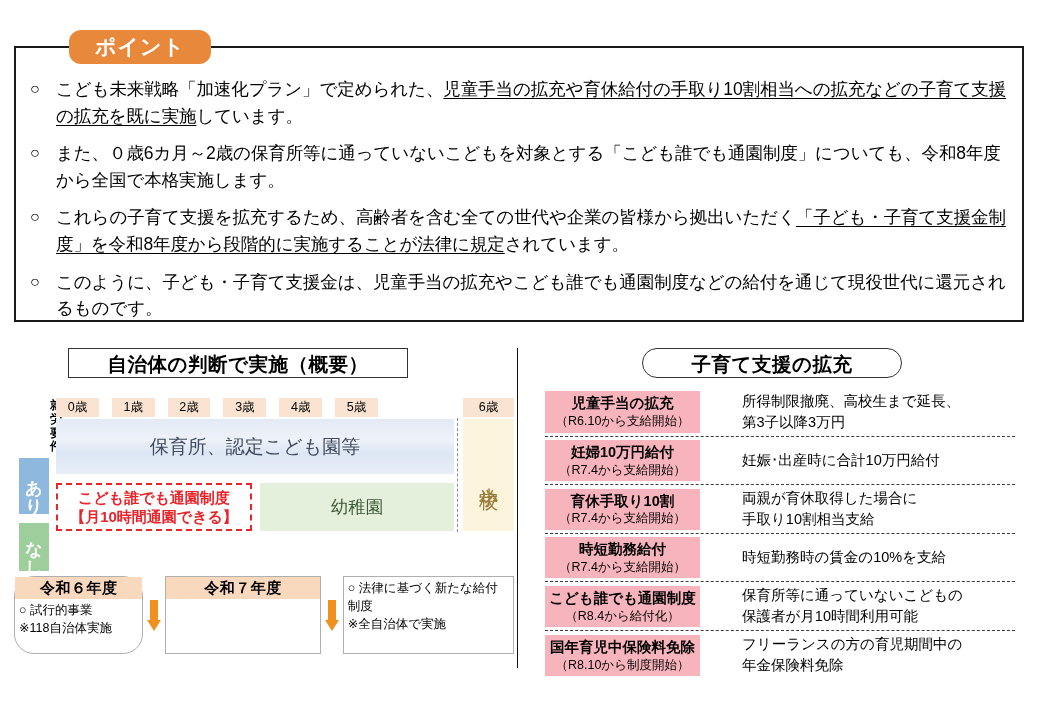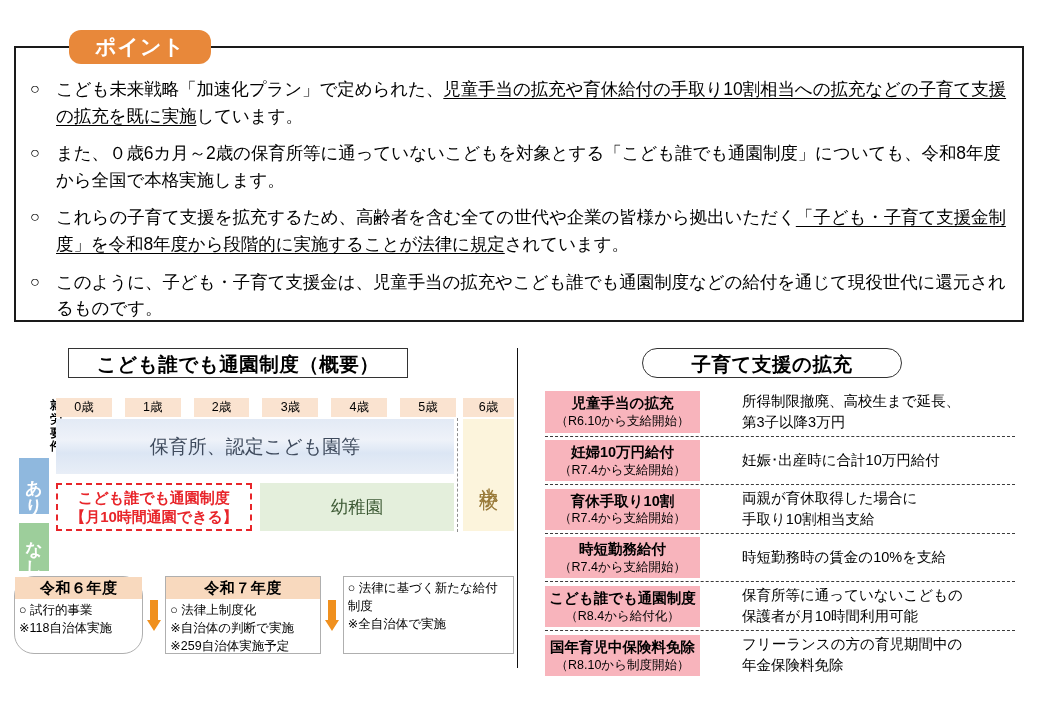--- a/index.html
+++ b/index.html
@@ -158,21 +158,21 @@
     position: absolute;
     left: 42px;
     top: 0;
     width: 458px;
     height: 120px;
   }
   #age-row {
     position: absolute;
     left: 0;
     top: 0;
-    width: 400px;
+    width: 322px;
     height: 19px;
     display: flex;
     gap: 13px;
   }
   .age-cell {
     flex: 1 1 0;
     background: #FAE3D0;
     font-size: 12.5px;
     text-align: center;
     line-height: 19px;
@@ -370,21 +370,21 @@
     <div class="point-item">
       <span class="point-marker">○</span>
       <span class="point-text"><span>このように、子ども・子育て支援金は、児童手当の拡充やこども誰でも通園制度などの給付を通じて現役世代に還元されるものです。</span></span>
     </div>
   </div>
 
 <div id="panel-divider"></div>
 
 <div id="left-panel">
 
-  <div class="panel-title" id="left-title">こども誰でも通園制度（概要）</div>
+  <div class="panel-title" id="left-title">自治体の判断で実施（概要）</div>
 
   <div id="age-grid">
 
     <div id="work-col">
       <div id="work-label">
         <div>就労</div>
         <div>要件</div>
       </div>
       <div class="work-cell" id="work-yes">あり</div>
       <div class="work-cell" id="work-no">なし</div>
@@ -423,25 +423,20 @@
           <div>※118自治体実施</div>
         </div>
       </div>
       <div class="tl-arrow">
         <svg width="14" height="34" viewBox="0 0 14 34">
           <polygon points="3,2 11,2 11,22 14,22 7,33 0,22 3,22" fill="#F0901E"></polygon>
         </svg>
       </div>
       <div class="tl-box" style="width: 178px;">
         <div class="tl-head">令和７年度</div>
-        <div class="tl-body">
-          <div>○ 法律上制度化</div>
-          <div>※自治体の判断で実施</div>
-          <div>※259自治体実施予定</div>
-        </div>
       </div>
       <div class="tl-arrow">
         <svg width="14" height="34" viewBox="0 0 14 34">
           <polygon points="3,2 11,2 11,22 14,22 7,33 0,22 3,22" fill="#F0901E"></polygon>
         </svg>
       </div>
       <div class="tl-box" style="width: 196px;">
         <div class="tl-body">
           <div>○ 法律に基づく新たな給付制度</div>
           <div>※全自治体で実施</div>

